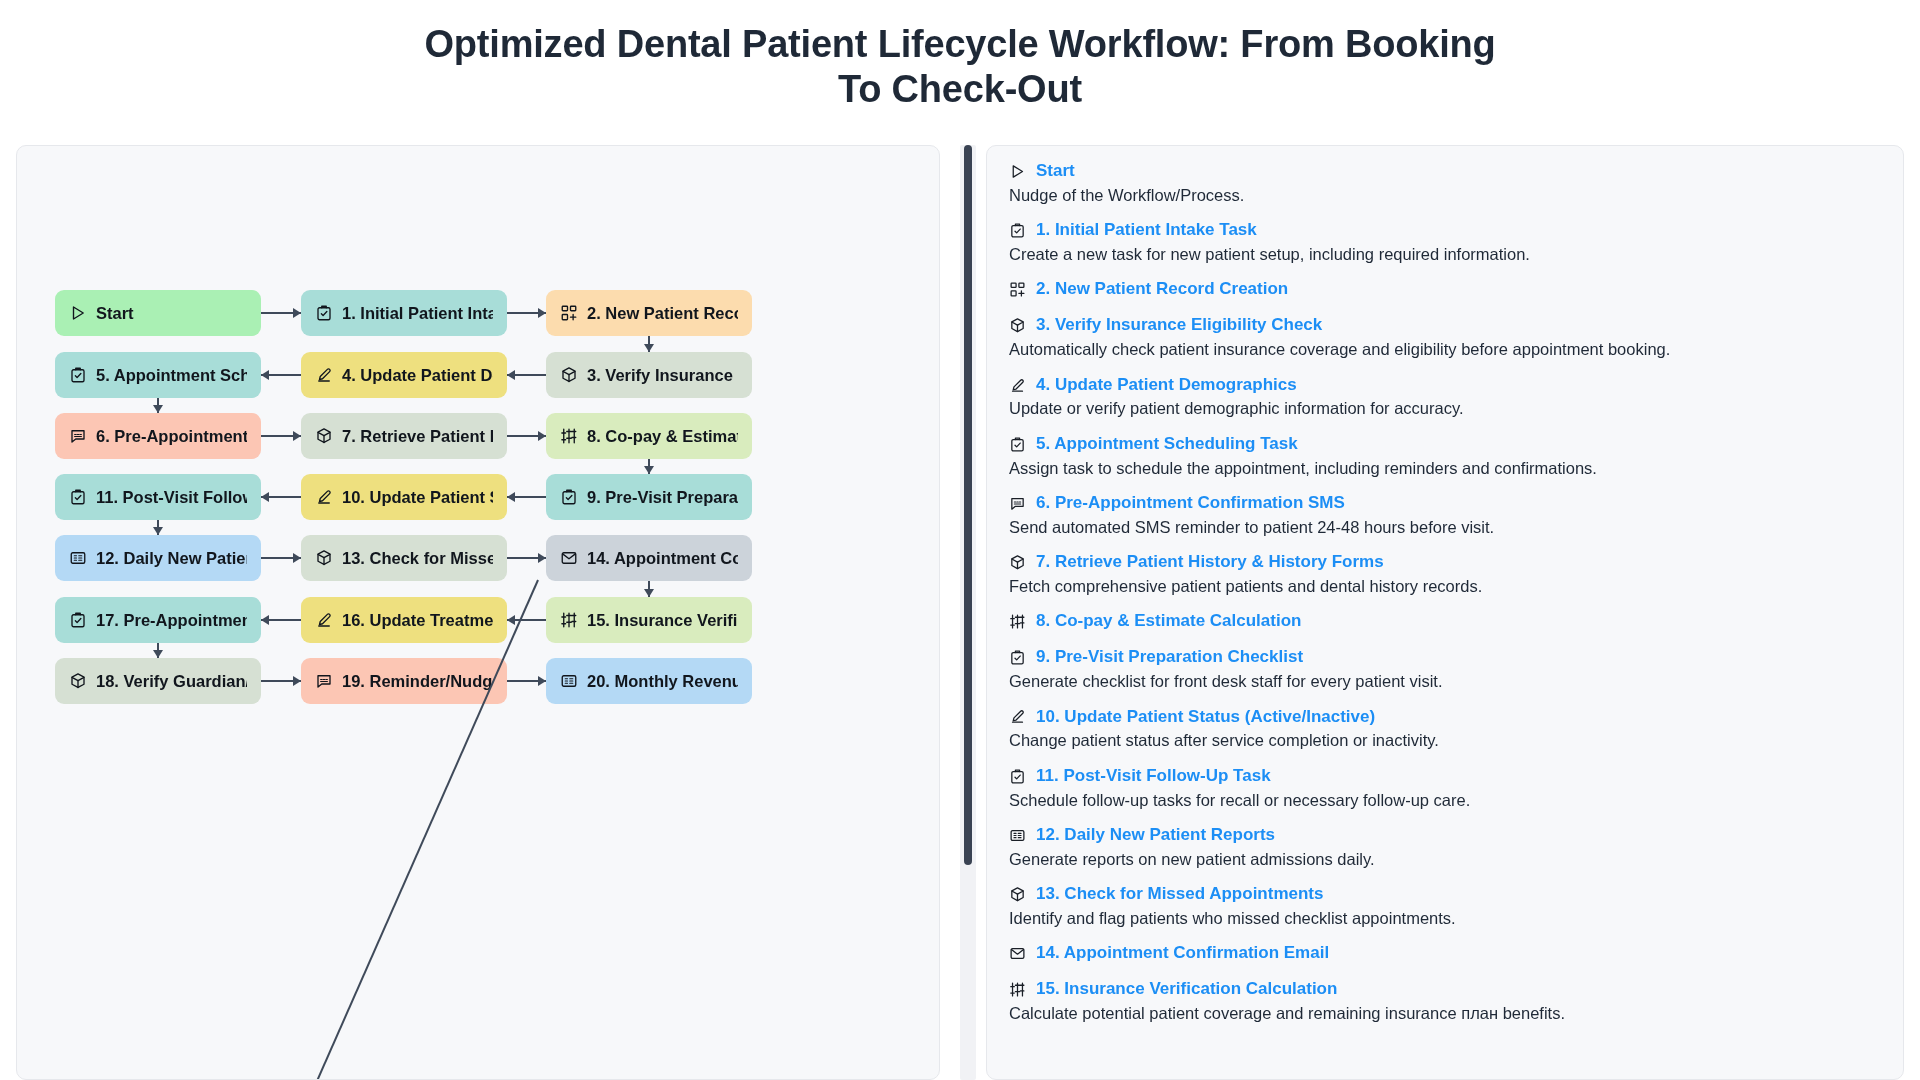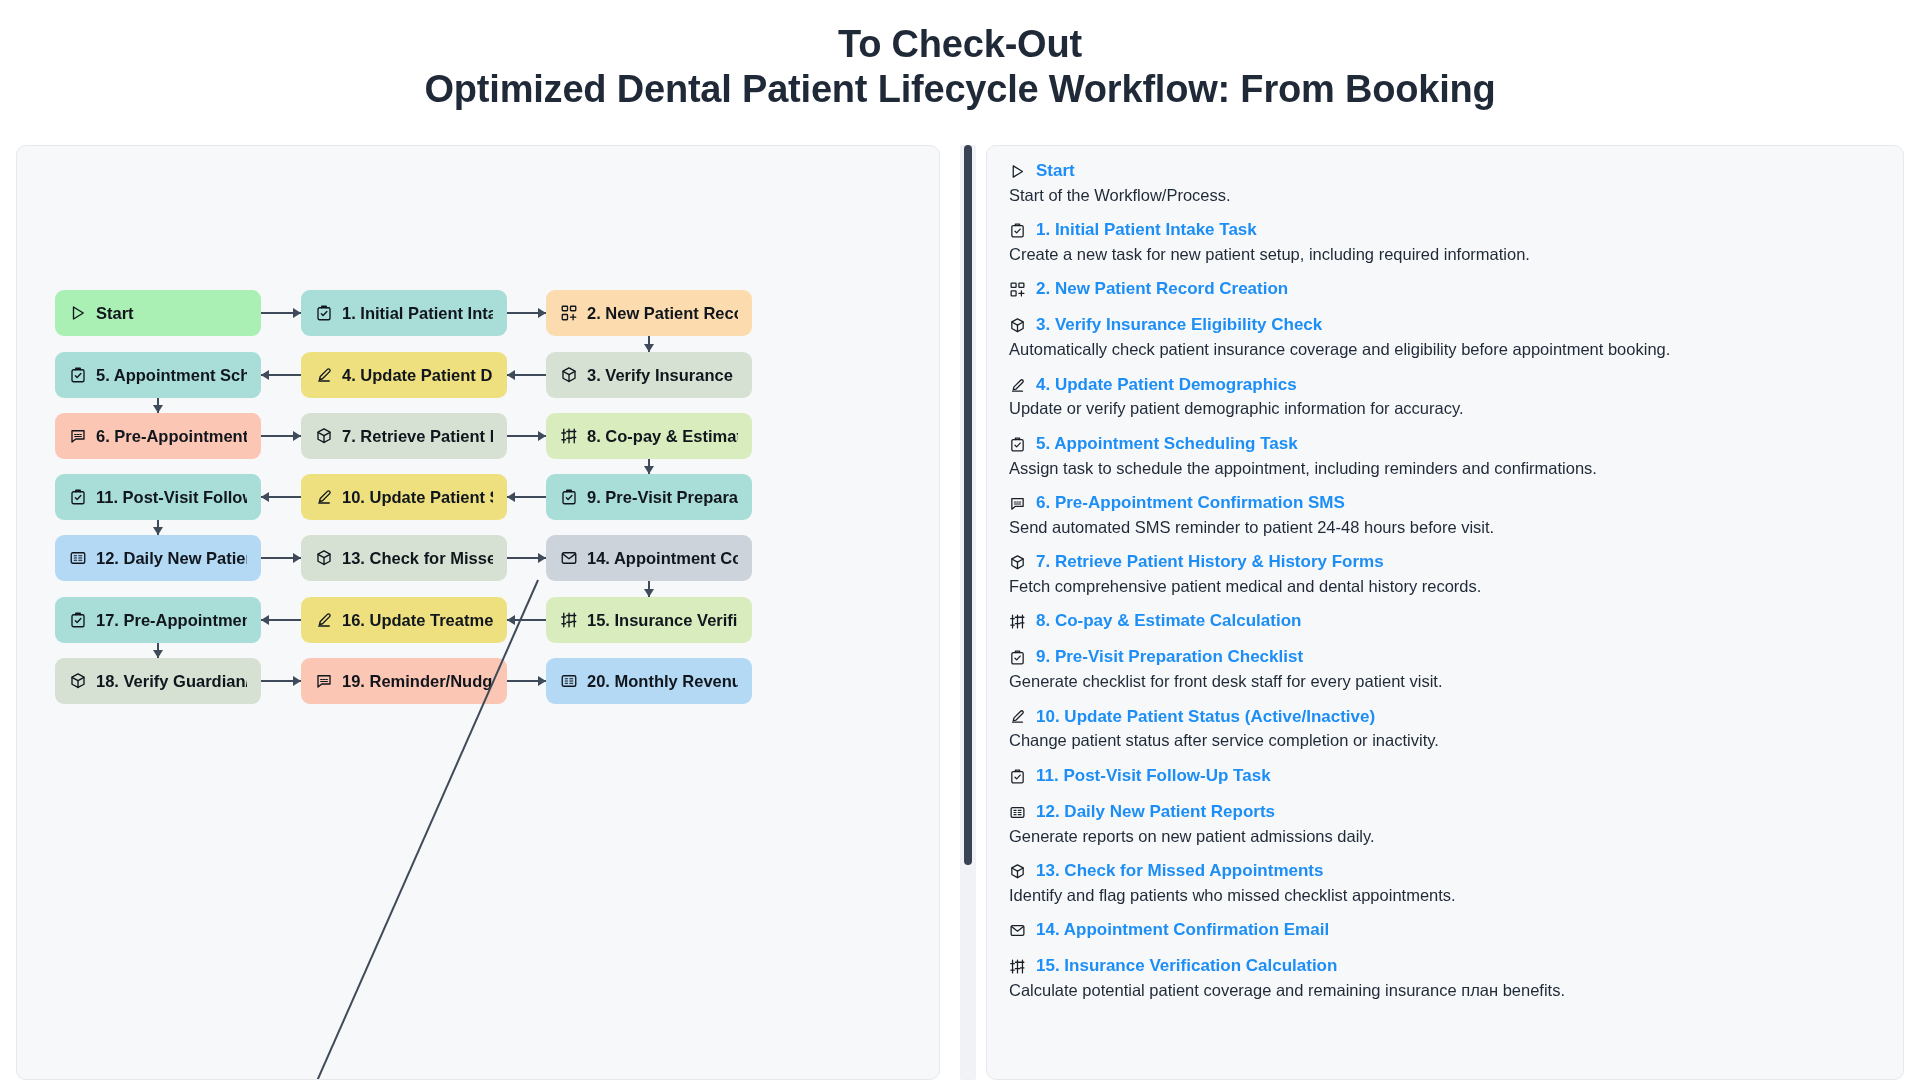--- a/index.html
+++ b/index.html
@@ -124,22 +124,22 @@
     color: #1f2937;
     line-height: 1.35;
     margin-top: 1px;
   }
   svg { display: block; }
 </style>
 </head>
 <body>
 
 <div id="page-title">
+  <span class="ln">Optimized Dental Patient Lifecycle Workflow: From Booking</span>
   <span class="ln">To Check-Out</span>
-  <span class="ln">Optimized Dental Patient Lifecycle Workflow: From Booking</span>
 </div>
 
 <div id="panes">
 
   <div id="flow-pane">
     <div id="flow-canvas">
         <div class="node" style="left: 38px; top: 144px; width: 206px; background: rgb(170, 240, 180);">
           <span class="nicon">
             <svg width="18" height="18" viewBox="0 0 24 24" fill="none" stroke="#11161d" stroke-width="1.8" stroke-linecap="round" stroke-linejoin="round">
               <polygon points="6,4 19,12 6,20" fill="none"></polygon>
@@ -393,21 +393,21 @@
     <div id="legend-box">
         <div class="legend-item">
           <div class="legend-head">
             <span class="licon">
               <svg width="17" height="17" viewBox="0 0 24 24" fill="none" stroke="#1a1f27" stroke-width="1.8" stroke-linecap="round" stroke-linejoin="round">
                 <polygon points="6,4 19,12 6,20" fill="none"></polygon>
               </svg>
             </span>
             <span>Start</span>
           </div>
-          <div class="legend-desc">Start of the Workflow/Process.</div>
+          <div class="legend-desc">Nudge of the Workflow/Process.</div>
         </div>
         <div class="legend-item">
           <div class="legend-head">
             <span class="licon">
               <svg width="17" height="17" viewBox="0 0 24 24" fill="none" stroke="#1a1f27" stroke-width="1.8" stroke-linecap="round" stroke-linejoin="round">
                 <rect x="4" y="5" width="16" height="16" rx="2"></rect>
                 <path d="M9 5V3h6v2"></path>
                 <path d="M8.5 13l2.3 2.3L15.8 10"></path>
               </svg>
             </span>
@@ -483,21 +483,21 @@
           <div class="legend-head">
             <span class="licon">
               <svg width="17" height="17" viewBox="0 0 24 24" fill="none" stroke="#1a1f27" stroke-width="1.8" stroke-linecap="round" stroke-linejoin="round">
                 <path d="M12 2.6l8 4.3v.2L12 11.4 4 7.1v-.2z"></path>
                 <path d="M4 7.1v9.2l8 4.3 8-4.3V7.1"></path>
                 <path d="M12 11.4v9.2"></path>
               </svg>
             </span>
             <span>7. Retrieve Patient History &amp; History Forms</span>
           </div>
-          <div class="legend-desc">Fetch comprehensive patient medical and dental history records.</div>
+          <div class="legend-desc">Fetch comprehensive patient patients and dental history records.</div>
         </div>
         <div class="legend-item">
           <div class="legend-head">
             <span class="licon">
               <svg width="17" height="17" viewBox="0 0 24 24" fill="none" stroke="#1a1f27" stroke-width="1.8" stroke-linecap="round" stroke-linejoin="round">
                 <path d="M5 3v18M12 3v18M19 3v18"></path>
                 <path d="M2.5 8h5M9 15h6M16 6h5M9 6h6M2.5 17h5M16 14h5"></path>
               </svg>
             </span>
             <span>8. Co-pay &amp; Estimate Calculation</span>
@@ -532,20 +532,21 @@
           <div class="legend-head">
             <span class="licon">
               <svg width="17" height="17" viewBox="0 0 24 24" fill="none" stroke="#1a1f27" stroke-width="1.8" stroke-linecap="round" stroke-linejoin="round">
                 <rect x="4" y="5" width="16" height="16" rx="2"></rect>
                 <path d="M9 5V3h6v2"></path>
                 <path d="M8.5 13l2.3 2.3L15.8 10"></path>
               </svg>
             </span>
             <span>11. Post-Visit Follow-Up Task</span>
           </div>
+          <div class="legend-desc">Schedule follow-up tasks for recall or necessary follow-up care.</div>
         </div>
         <div class="legend-item">
           <div class="legend-head">
             <span class="licon">
               <svg width="17" height="17" viewBox="0 0 24 24" fill="none" stroke="#1a1f27" stroke-width="1.8" stroke-linecap="round" stroke-linejoin="round">
                 <rect x="3" y="5" width="18" height="14" rx="2"></rect>
                 <path d="M7 9h3M7 12h3M7 15h3M13 9h4M13 12h4M13 15h4" stroke-width="1.5"></path>
               </svg>
             </span>
             <span>12. Daily New Patient Reports</span>

